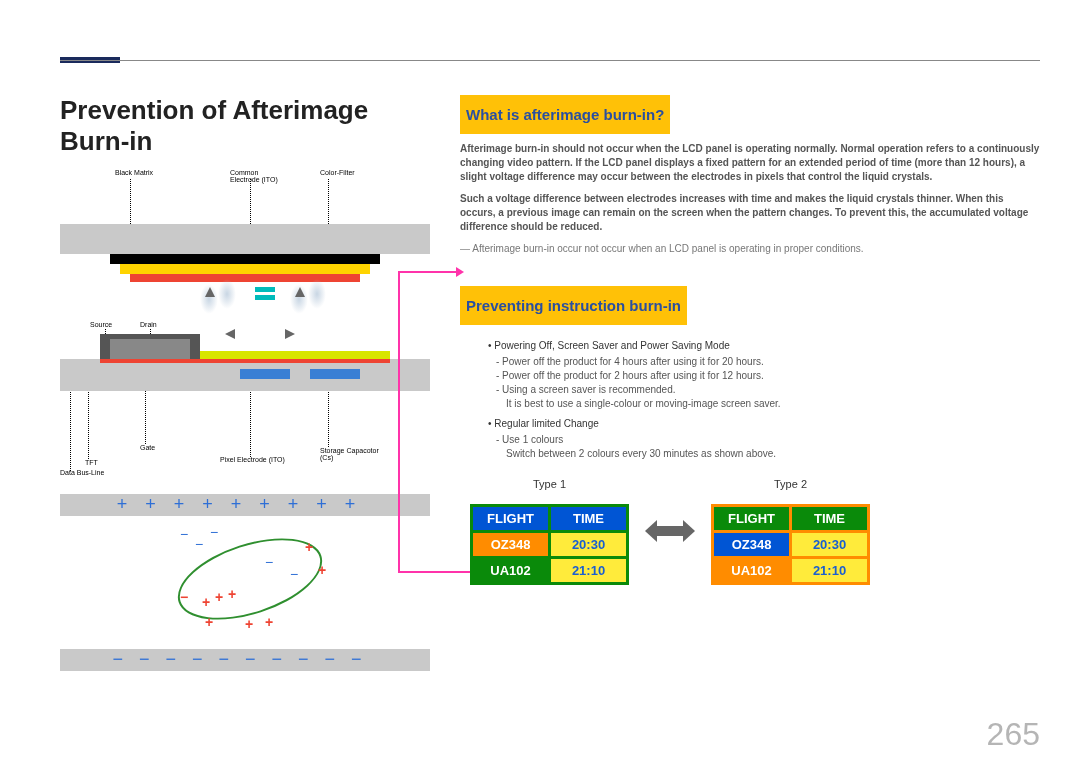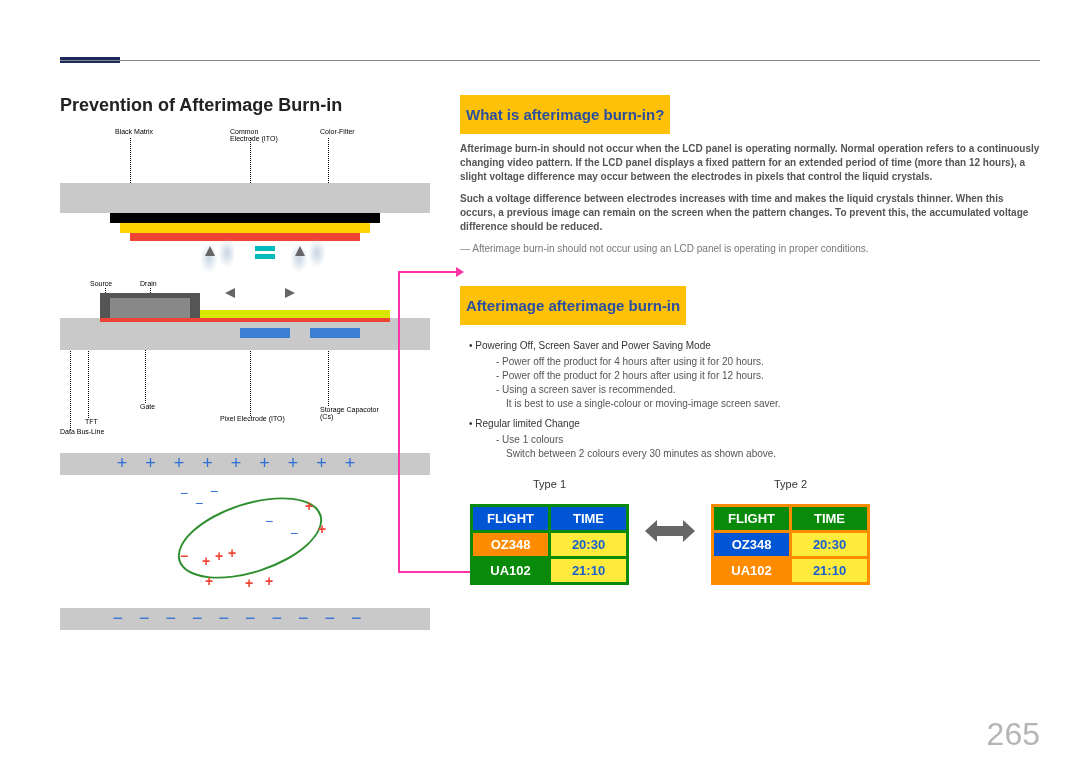--- a/index.html
+++ b/index.html
@@ -31,21 +31,21 @@
     position: absolute;
     top: 95px;
     left: 60px;
     right: 40px;
     display: flex;
     gap: 30px;
   }
   .left-col { width: 370px; flex-shrink: 0; }
   .right-col { flex: 1; font-size: 10px; line-height: 1.4; color: #555; }
   h1 {
-    font-size: 18px;
+    font-size: 26px;
     font-weight: bold;
     color: #222;
     margin-bottom: 12px;
   }
   .diagram {
     width: 370px;
     height: 300px;
     position: relative;
     background: #fff;
   }
@@ -80,21 +80,21 @@
     color: #2a4fa0;
     font-size: 15px;
     font-weight: bold;
     padding: 9px 6px;
     margin-bottom: 8px;
   }
   .right-col p { margin-bottom: 8px; color: #555; font-weight: bold; }
   .dash-item::before { content: "― "; color: #888; }
   .dash-item { margin-bottom: 4px; color: #777; }
   .bullet-item::before { content: "• "; }
-  .bullet-item { margin: 6px 0 2px 9px; color: #333; }
+  .bullet-item { margin: 6px 0 2px 28px; color: #333; }
   .sub-dash { margin-left: 36px; color: #555; }
   .sub-dash::before { content: "- "; }
   .sub-indent { margin-left: 46px; color: #555; }
   .section-gap { height: 26px; }
   .types-row { display: flex; align-items: center; gap: 16px; margin-top: 16px; margin-left: 10px; }
   .type-block { text-align: center; }
   .type-label { font-size: 11px; color: #333; margin-bottom: 12px; }
   .flight-table { border-collapse: collapse; border-radius: 9px; }
   .flight-table td {
     width: 78px; height: 26px; text-align: center; font-weight: bold; font-size: 13px;
@@ -210,25 +210,25 @@
       <div class="ion" style="top:120px;left:205px">+</div>
       <div class="bar-bot"></div>
       <div class="minus-row">−−−−−−−−−−</div>
     </div>
   </div>
 
   <div class="right-col">
     <h2 class="hl">What is afterimage burn-in?</h2>
     <p>Afterimage burn-in should not occur when the LCD panel is operating normally. Normal operation refers to a continuously changing video pattern. If the LCD panel displays a fixed pattern for an extended period of time (more than 12 hours), a slight voltage difference may occur between the electrodes in pixels that control the liquid crystals.</p>
     <p>Such a voltage difference between electrodes increases with time and makes the liquid crystals thinner. When this occurs, a previous image can remain on the screen when the pattern changes. To prevent this, the accumulated voltage difference should be reduced.</p>
-    <div class="dash-item">Afterimage burn-in should not occur using an LCD panel is operating in proper conditions.</div>
+    <div class="dash-item">Afterimage burn-in occur not occur when an LCD panel is operating in proper conditions.</div>
 
     <div class="section-gap"></div>
 
-    <h2 class="hl">Afterimage afterimage burn-in</h2>
+    <h2 class="hl">Preventing instruction burn-in</h2>
 
     <div class="bullet-item">Powering Off, Screen Saver and Power Saving Mode</div>
     <div class="sub-dash">Power off the product for 4 hours after using it for 20 hours.</div>
     <div class="sub-dash">Power off the product for 2 hours after using it for 12 hours.</div>
     <div class="sub-dash">Using a screen saver is recommended.</div>
     <div class="sub-indent">It is best to use a single-colour or moving-image screen saver.</div>
 
     <div class="bullet-item">Regular limited Change</div>
     <div class="sub-dash">Use 1 colours</div>
     <div class="sub-indent">Switch between 2 colours every 30 minutes as shown above.</div>

